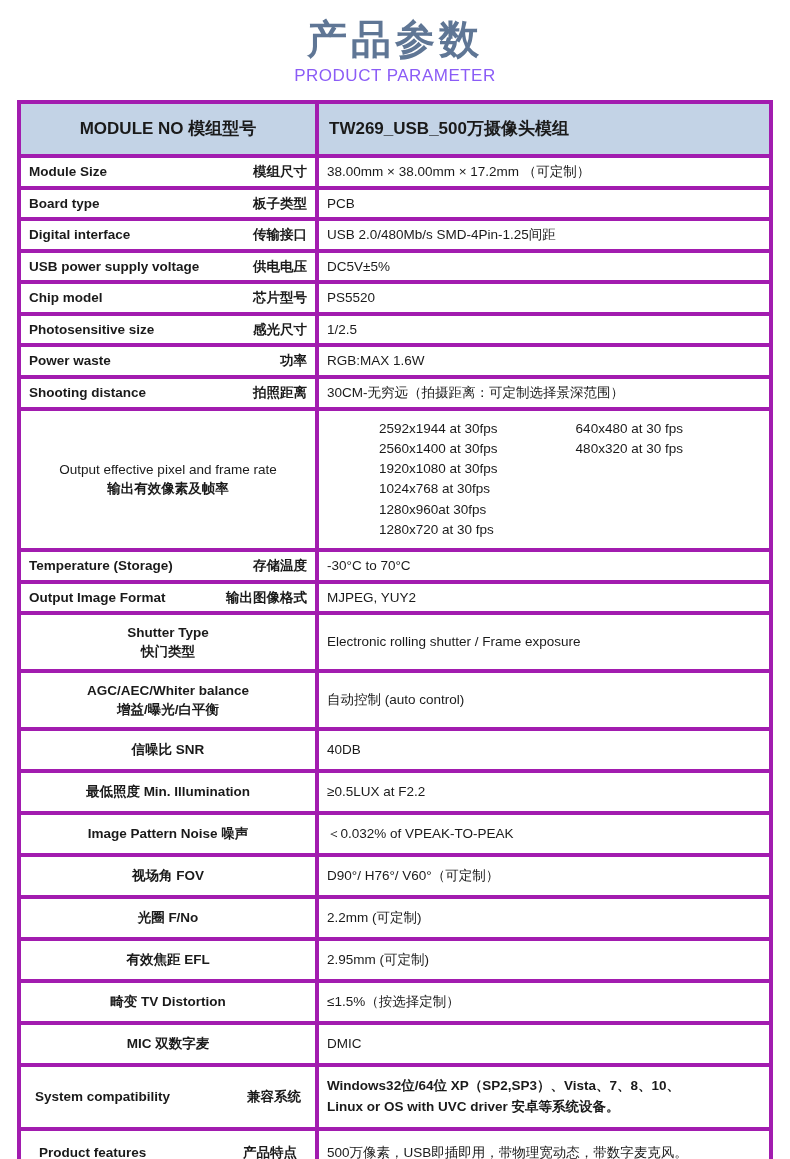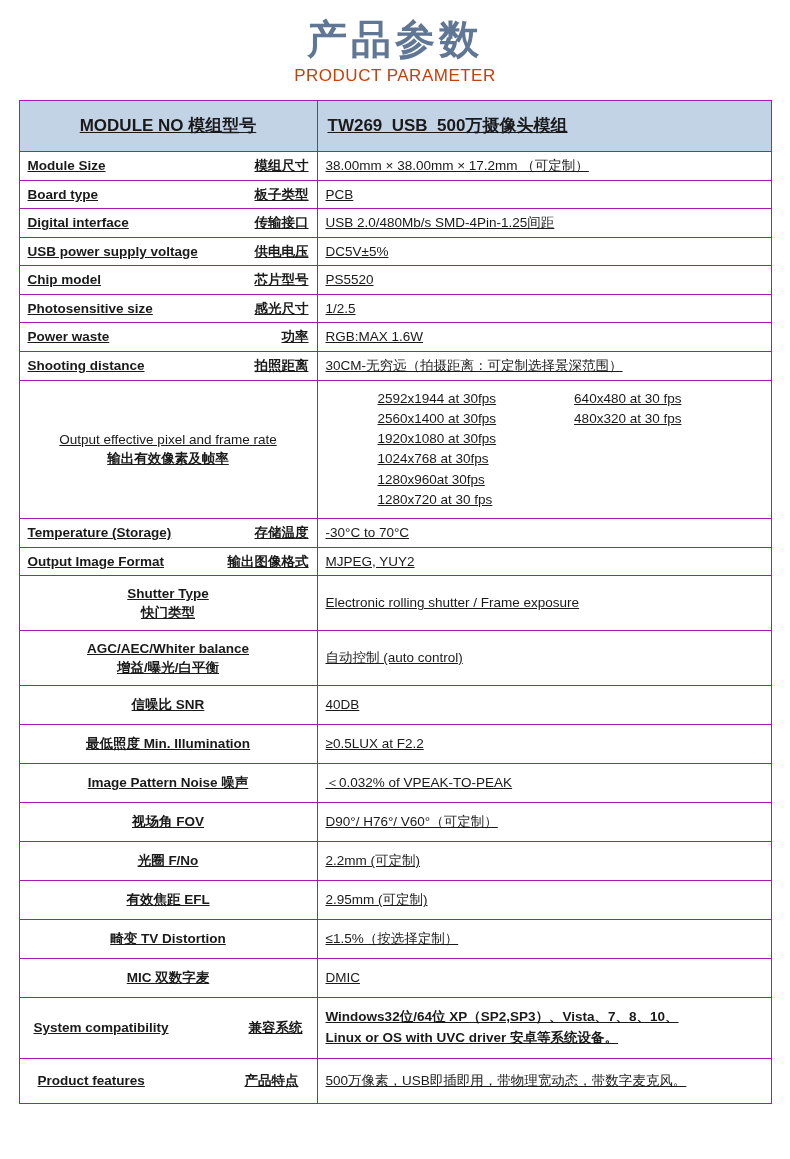--- a/index.html
+++ b/index.html
@@ -26,36 +26,35 @@
   }
   .header .title-cn {
     font-size: 40px;
     font-weight: bold;
     color: #5f7695;
     letter-spacing: 4px;
     line-height: 1.25;
   }
   .header .title-en {
     font-size: 17px;
-    color: #c2410c;
+    color: #8b5cf6;
     letter-spacing: 0.5px;
     margin-top: 2px;
   }
   table.spec {
     border-collapse: collapse;
     width: 752px;
     margin: 14px auto 0 auto;
     table-layout: fixed;
   }
   table.spec td {
-    border: 1px solid #a21caf;
+    border: 4px solid #a21caf;
     vertical-align: middle;
     font-size: 13.5px;
     line-height: 1.45;
-    text-decoration: underline;
   }
   td.label {
     width: 298px;
     padding: 4px 8px;
     font-weight: bold;
     text-align: center;
   }
   td.value {
     padding: 4px 8px;
   }

